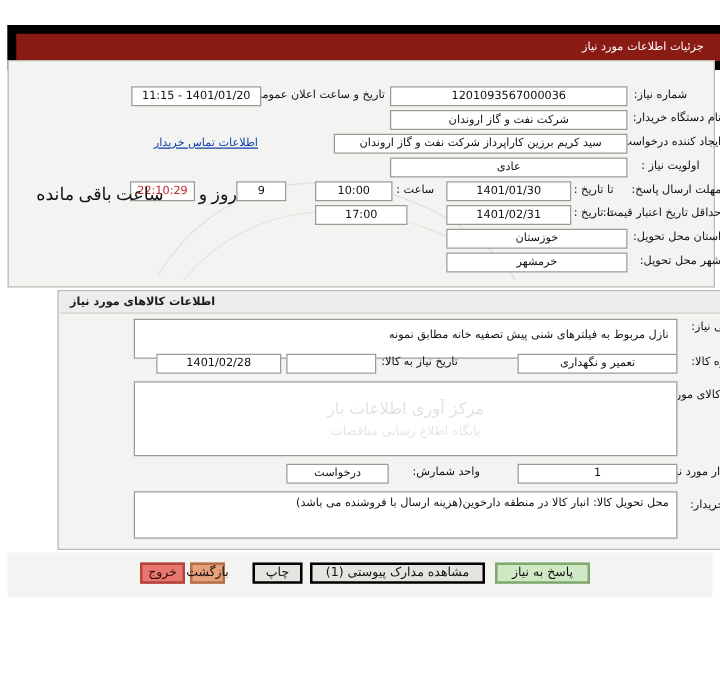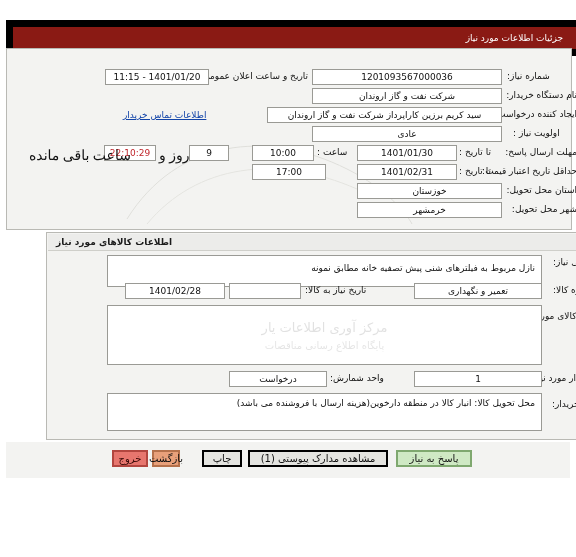--- a/index.html
+++ b/index.html
@@ -168,21 +168,21 @@
       <div class="watermark">
         <div class="wm1">مرکز آوری اطلاعات یار</div>
         <div class="wm2">پایگاه اطلاع رسانی مناقصات</div>
       </div>
     </div>
 
     <div class="lbl" style="left:500px;top:140px;width:64px;text-align:left;padding-left:6px;line-height:11px;">تعداد / مقدار مورد نیاز:</div>
     <div class="fld" style="left:367px;top:138px;width:128px;">1</div>
 
     <div class="lbl" style="left:283px;top:140px;width:80px;text-align:left;">واحد شمارش:</div>
-    <div class="fld" style="left:182px;top:138px;width:98px;">درخواست</div>
+    <div class="fld" style="left:182px;top:138px;width:82px;">درخواست</div>
 
     <div class="lbl" style="left:500px;top:166px;width:64px;text-align:left;padding-left:6px;line-height:11px;">توضیحات خریدار:</div>
     <div class="bigbox" style="left:60px;top:160px;width:435px;height:38px;">محل تحویل کالا: انبار کالا در منطقه دارخوین(هزینه ارسال با فروشنده می باشد)</div>
   </div>
 
   <div class="panel-3" style="position:absolute;">
     <div class="btn red" style="left:106px;top:8px;width:36px;">خروج</div>
     <div class="btn orange" style="left:146px;top:8px;width:28px;">بازگشت</div>
     <div class="btn grey" style="left:196px;top:8px;width:40px;">چاپ</div>
     <div class="btn grey" style="left:242px;top:8px;width:140px;">مشاهده مدارک پیوستی (1)</div>

